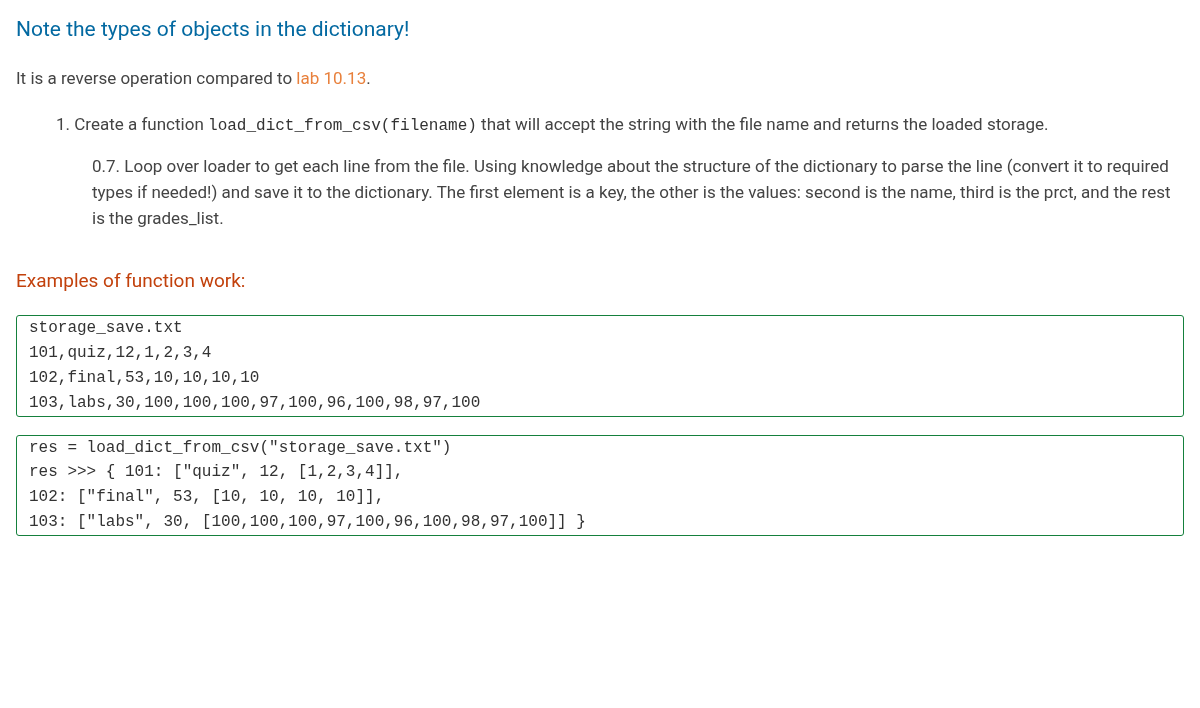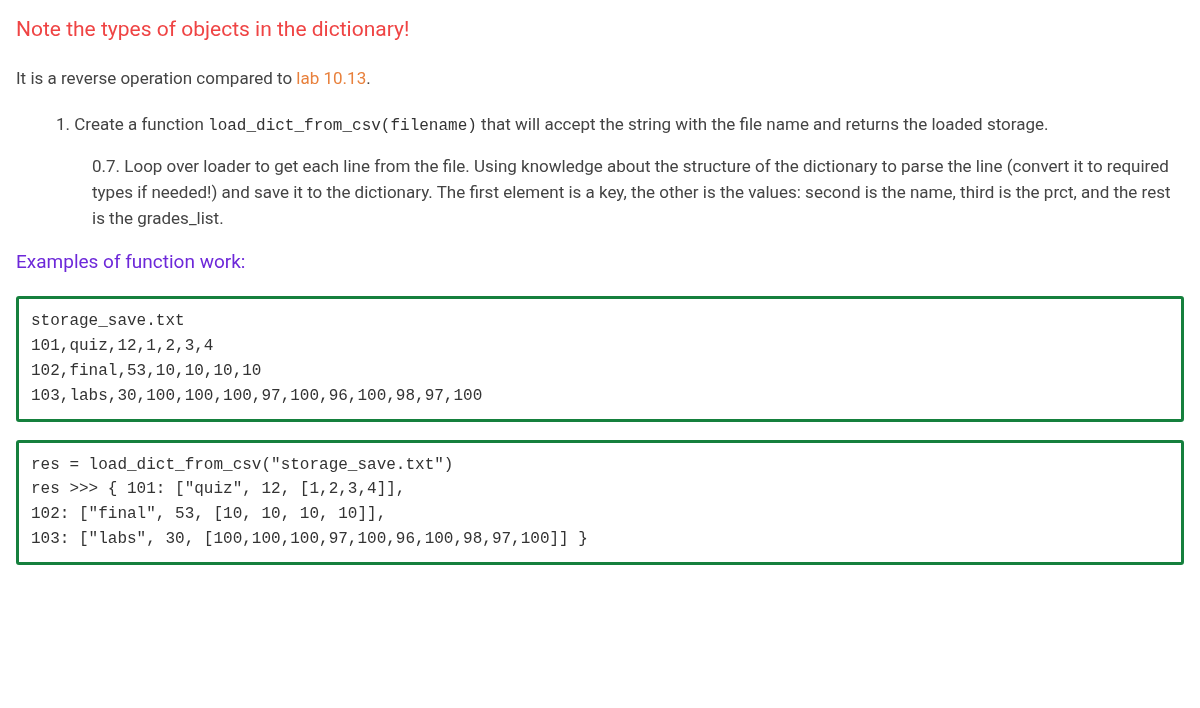--- a/index.html
+++ b/index.html
@@ -9,37 +9,37 @@
     }
     body {
       font-family: -apple-system, BlinkMacSystemFont, "Segoe UI", Roboto, "Helvetica Neue", Arial, sans-serif;
       font-size: 17px;
       line-height: 1.5;
       color: #333;
       padding: 14px 16px;
       background: #fff;
     }
     .heading-blue {
-      color: #ef4444;
+      color: #0369a1;
       font-size: 21px;
       font-weight: 400;
       margin-bottom: 20px;
     }
     .para {
       color: #444;
       margin-bottom: 20px;
     }
     .link-orange {
       color: #e8803c;
       text-decoration: none;
     }
     .ol-outer {
       list-style: none;
       padding-left: 40px;
-      margin-bottom: 16px;
+      margin-bottom: 35px;
     }
     .ol-outer > li {
       color: #444;
       margin-bottom: 14px;
       line-height: 1.55;
     }
     .sub-list {
       list-style: none;
       padding-left: 36px;
       margin-top: 14px;
@@ -47,30 +47,30 @@
     .sub-list > li {
       margin-bottom: 14px;
       line-height: 1.55;
     }
     code.inline {
       font-family: "Courier New", Courier, monospace;
       font-size: 16px;
       color: #333;
     }
     .examples-heading {
-      color: #6d28d9;
+      color: #c2410c;
       font-size: 19px;
       font-weight: 400;
       margin-bottom: 20px;
       margin-top: 0;
     }
     .code-block {
-      border: 3px solid #15803d;
+      border: 1px solid #15803d;
       border-radius: 3px;
-      padding: 10px 12px;
+      padding: 0 12px;
       margin-bottom: 18px;
       font-family: "Courier New", Courier, monospace;
       font-size: 16px;
       line-height: 1.55;
       color: #333;
       white-space: pre;
       overflow-x: auto;
       background: #fff;
     }
   </style>

